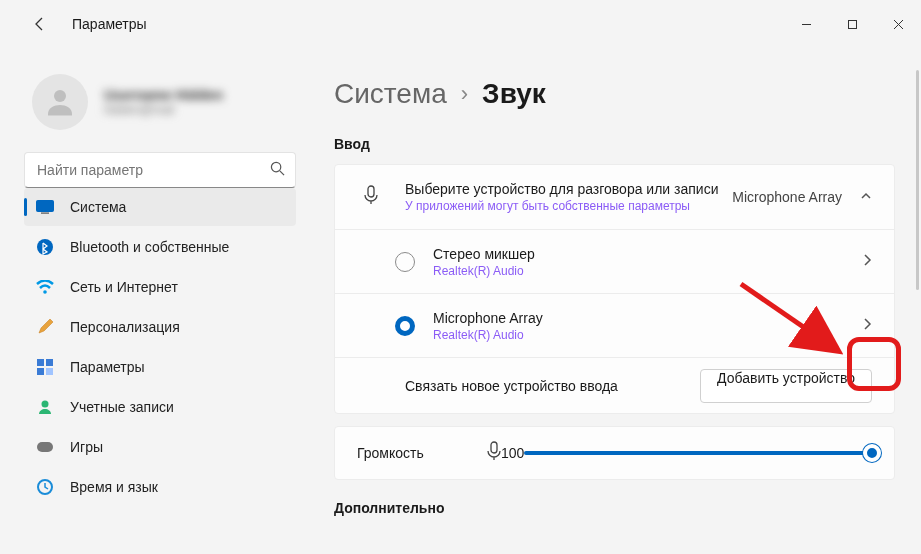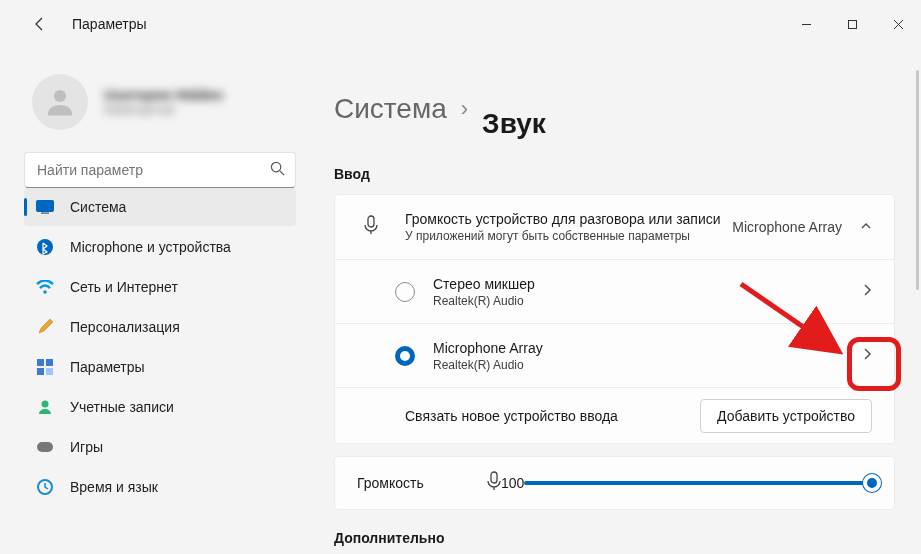--- a/index.html
+++ b/index.html
@@ -107,21 +107,21 @@
     padding: 30px 26px 0 24px;
     overflow-y:auto;
     position:relative;
   }
   .breadcrumb {
     display:flex; align-items:center; gap:14px;
     margin-bottom: 26px;
   }
   .bc-parent { font-size:28px; color:#666; font-weight:400;}
   .bc-sep { font-size:22px; color:#888; }
-  .bc-current { font-size:28px; font-weight:600;margin-top:30px; }
+  .bc-current { font-size:28px; font-weight:600; }
   .section-heading {
     font-size:14px; font-weight:600;
     margin-bottom:12px;
   }
   .card {
     background:#fdfdfd;
     border:1px solid #ececec;
     border-radius:4px;
     margin-bottom:4px;
   }
@@ -133,21 +133,21 @@
   }
   .row + .row { border-top:1px solid #ececec;}
   .row-icon {
     width:28px; text-align:center;
     color:#444;
     font-size:18px;
     margin-right:20px;
   }
   .row-texts { flex:1; }
   .row-title { font-size:14px; }
-  .row-sub { font-size:12px; color:#404040; margin-top:2px;}
+  .row-sub { font-size:12px; color:#8b5cf6; margin-top:2px;}
   .row-right { display:flex; align-items:center; gap:18px;}
   .chev { color:#555; font-size:14px;}
   .subrow { padding-left: 60px;}
   .subrow .radio {
     width:20px; height:20px;
     border-radius:50%;
     margin-right:18px;
     flex-shrink:0;
   }
   .radio-off { border:1.5px solid #8b8b8b;}
@@ -155,21 +155,21 @@
     border:5px solid #0067c0;
     background:#fff;
   }
   .add-btn {
     height:34px;
     padding:0 16px;
     border:1px solid #d0d0d0;
     border-radius:4px;
     background:#fff;
     font-size:14px;
-    display:flex; align-items:center;
+    display:flex; 
   }
   .volume-card { margin-top:12px; }
   .volume-row { padding: 14px 22px;}
   .slider-wrap {
     flex:1; display:flex; align-items:center; 
   }
   .slider-track {
     position:relative;
     flex:1;
     height:4px;
@@ -272,21 +272,21 @@
         </span>
         <span>Система</span>
       </div>
       <div class="nav-item">
         <span class="nav-icon">
           <svg width="16" height="16" viewBox="0 0 16 16">
               <circle cx="8" cy="8" r="8" fill="#0067c0"></circle>
               <path d="M6 4l4 3-4 3 4 3-4 2V4" stroke="#fff" stroke-width="1.2" fill="none"></path>
             </svg>
         </span>
-        <span>Microphone и устройства</span>
+        <span>Bluetooth и собственные</span>
       </div>
       <div class="nav-item">
         <span class="nav-icon">
           <svg width="18" height="14" viewBox="0 0 18 14">
               <path d="M1 4 Q9 -3 17 4" stroke="#0099e5" stroke-width="2.5" fill="none"></path>
               <path d="M4 8 Q9 3 14 8" stroke="#0099e5" stroke-width="2.5" fill="none"></path>
               <circle cx="9" cy="12" r="1.8" fill="#0099e5"></circle>
             </svg>
         </span>
         <span>Сеть и Интернет</span>
@@ -350,21 +350,21 @@
 
     <div class="card">
       <div class="row">
         <div class="row-icon">
           <svg width="14" height="20" viewBox="0 0 14 20">
               <rect x="4" y="1" width="6" height="11" rx="3" stroke="#444" stroke-width="1.3" fill="none"></rect>
               <path d="M1 10a6 6 0 0012 0M7 16v3" stroke="#444" stroke-width="1.3" fill="none"></path>
             </svg>
         </div>
         <div class="row-texts">
-          <div class="row-title">Громкость устройство для разговора или записи</div>
+          <div class="row-title">Выберите устройство для разговора или записи</div>
           <div class="row-sub">У приложений могут быть собственные параметры</div>
         </div>
         <div class="row-right">
           <span style="font-size:14px;color:#444">Microphone Array</span>
           <span class="chev">
             <svg width="12" height="12" viewBox="0 0 12 12">
                 <path d="M2 8l4-4 4 4" stroke="#555" stroke-width="1.5" fill="none"></path>
               </svg>
           </span>
         </div>

